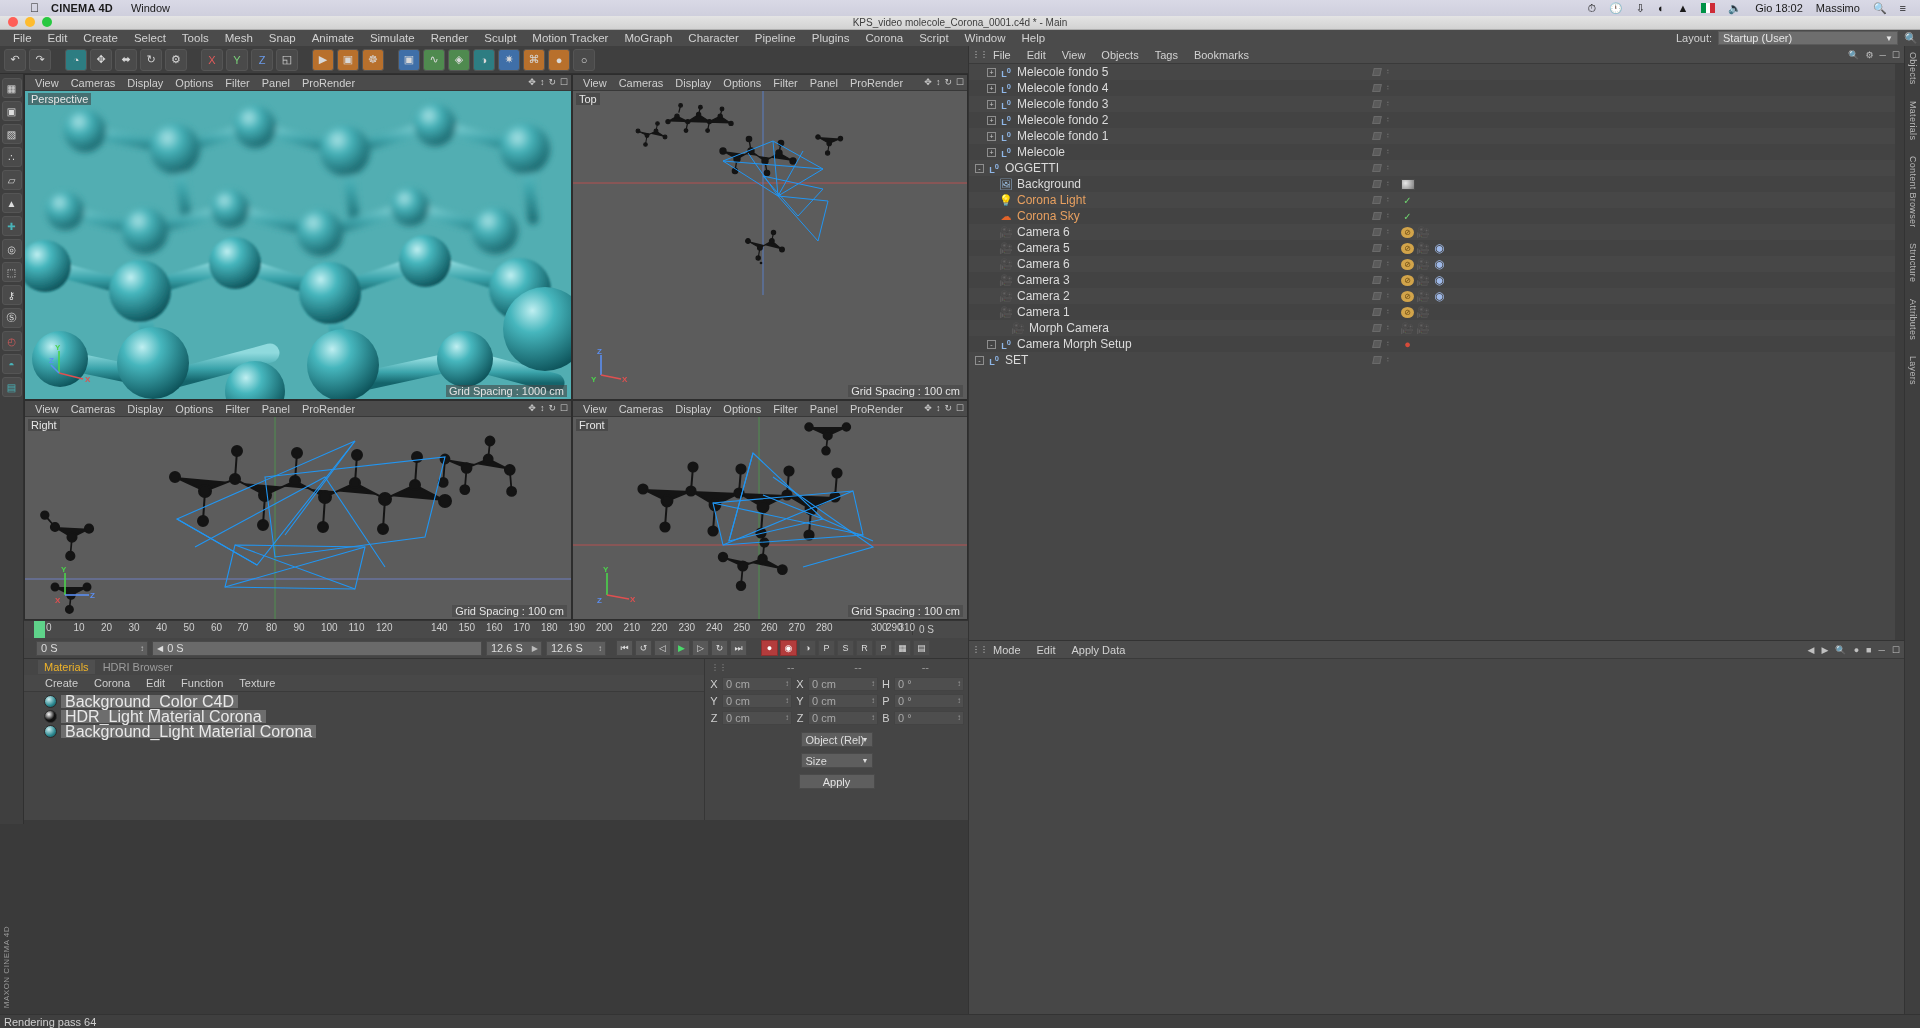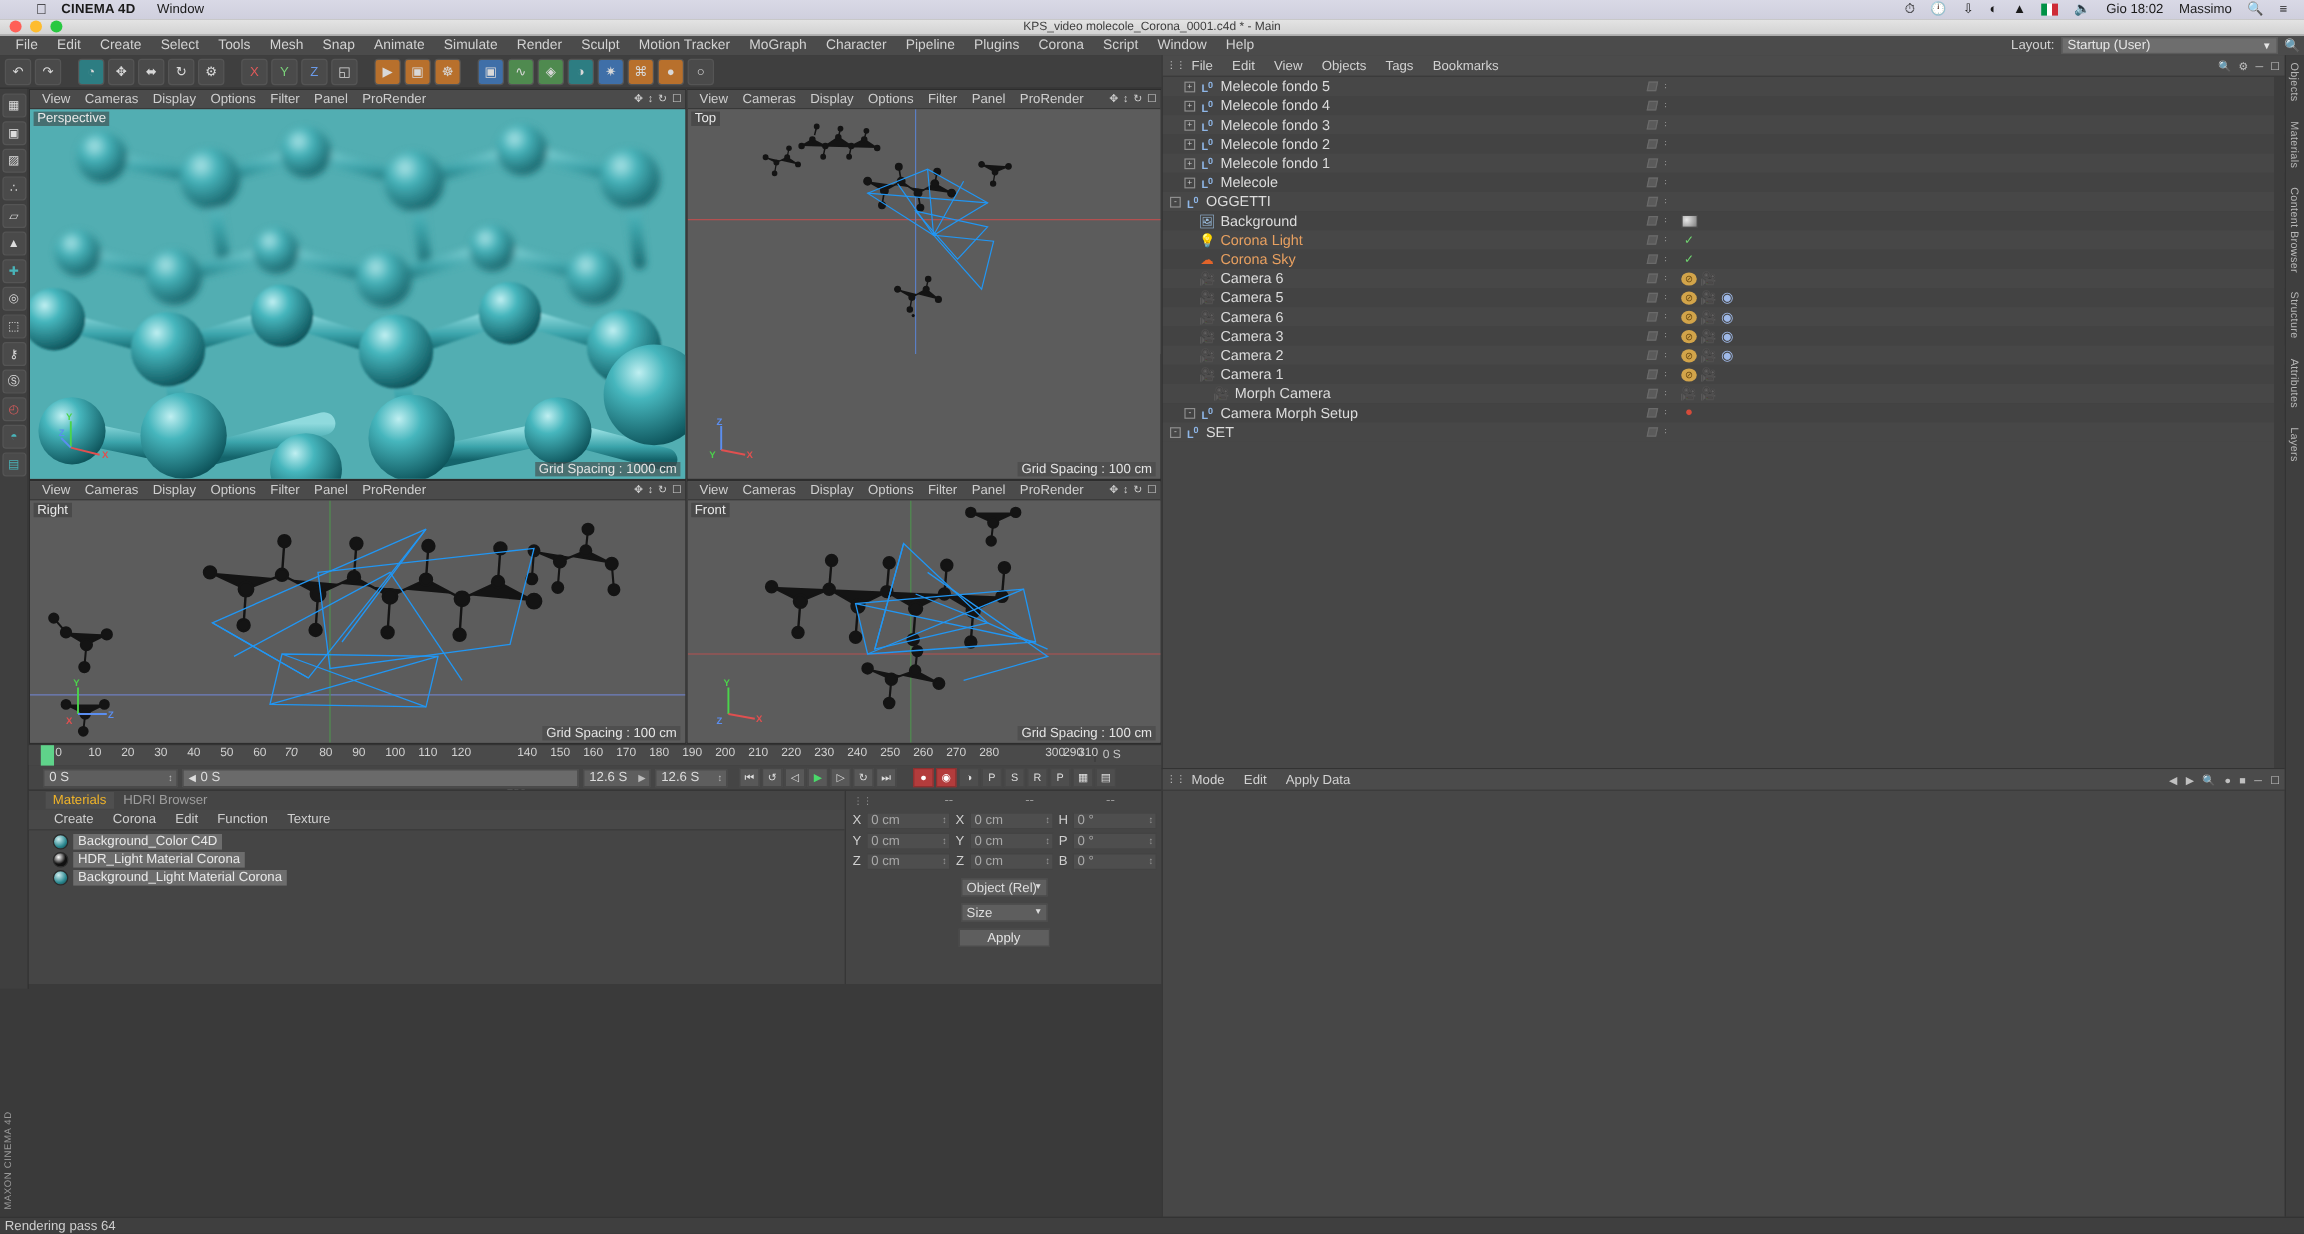--- a/index.html
+++ b/index.html
@@ -152,21 +152,21 @@
   .mtab.active { color:#f0b429; background:#4f4f4f;}
   .matmenu { height:17px; background:#484848; display:flex; align-items:center;
              font-size:11px; color:#cfcfcf; padding-left:14px; gap:2px; border-bottom:1px solid #3a3a3a;}
   .matmenu .mm { padding:0 7px; }
   .matlist { padding-top:2px; }
   .matrow { height:15px; display:flex; align-items:center; gap:4px; padding-left:20px; }
   .matsw { width:13px; height:13px; border-radius:50%;
            background:radial-gradient(circle at 35% 30%,#cfeef0,#2a878f 60%,#11363a);
            border:1px solid #2a2a2a; flex:none;}
   .matsw.dark { background:radial-gradient(circle at 35% 30%,#fff,#111 55%); }
-  .matname { background:#6d6d6d; color:#e8e8e8; font-size:11px; padding:0 4px; line-height:13px;}
+  .matname { background:#6d6d6d; color:#e8e8e8; font-size:16px; padding:0 4px; line-height:13px;}
 
   
   .coords {
     position:absolute; left:704px; top:658px; width:264px; height:162px;
     background:#454545; border-left:1px solid #363636; border-top:1px solid #333;
   }
   .chead { height:16px; display:flex; align-items:center; font-size:11px; color:#9a9a9a; gap:60px; padding-left:6px;}
   .crow { display:flex; align-items:center; height:17px; gap:3px; padding:0 4px; }
   .clbl { width:10px; font-size:11px; color:#cfcfcf; text-align:center;}
   .cfield { flex:1; height:14px; background:#4e4e4e; border:1px solid #434343; color:#a8a8a8;

